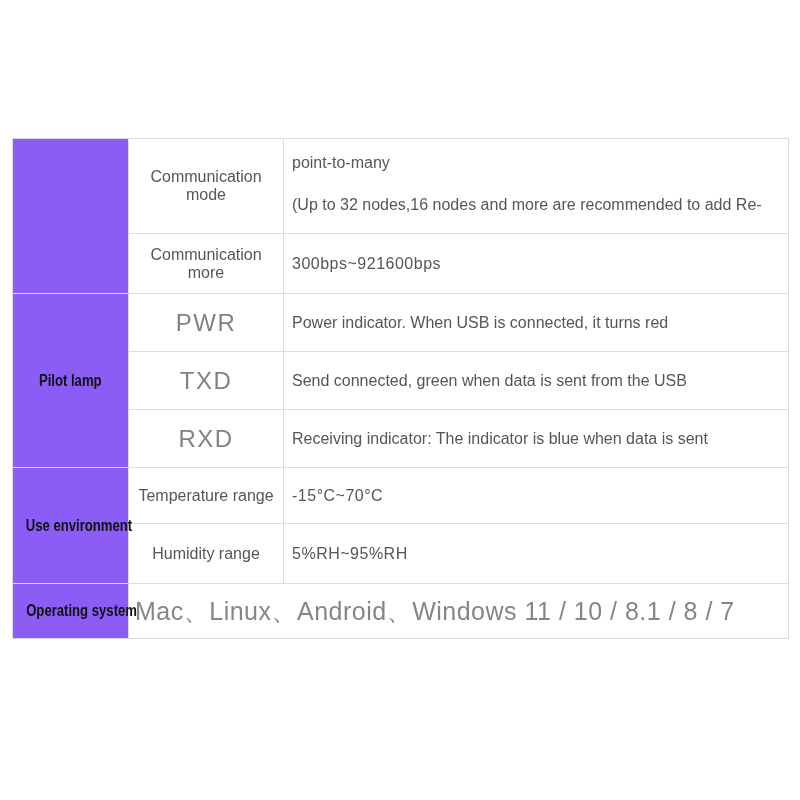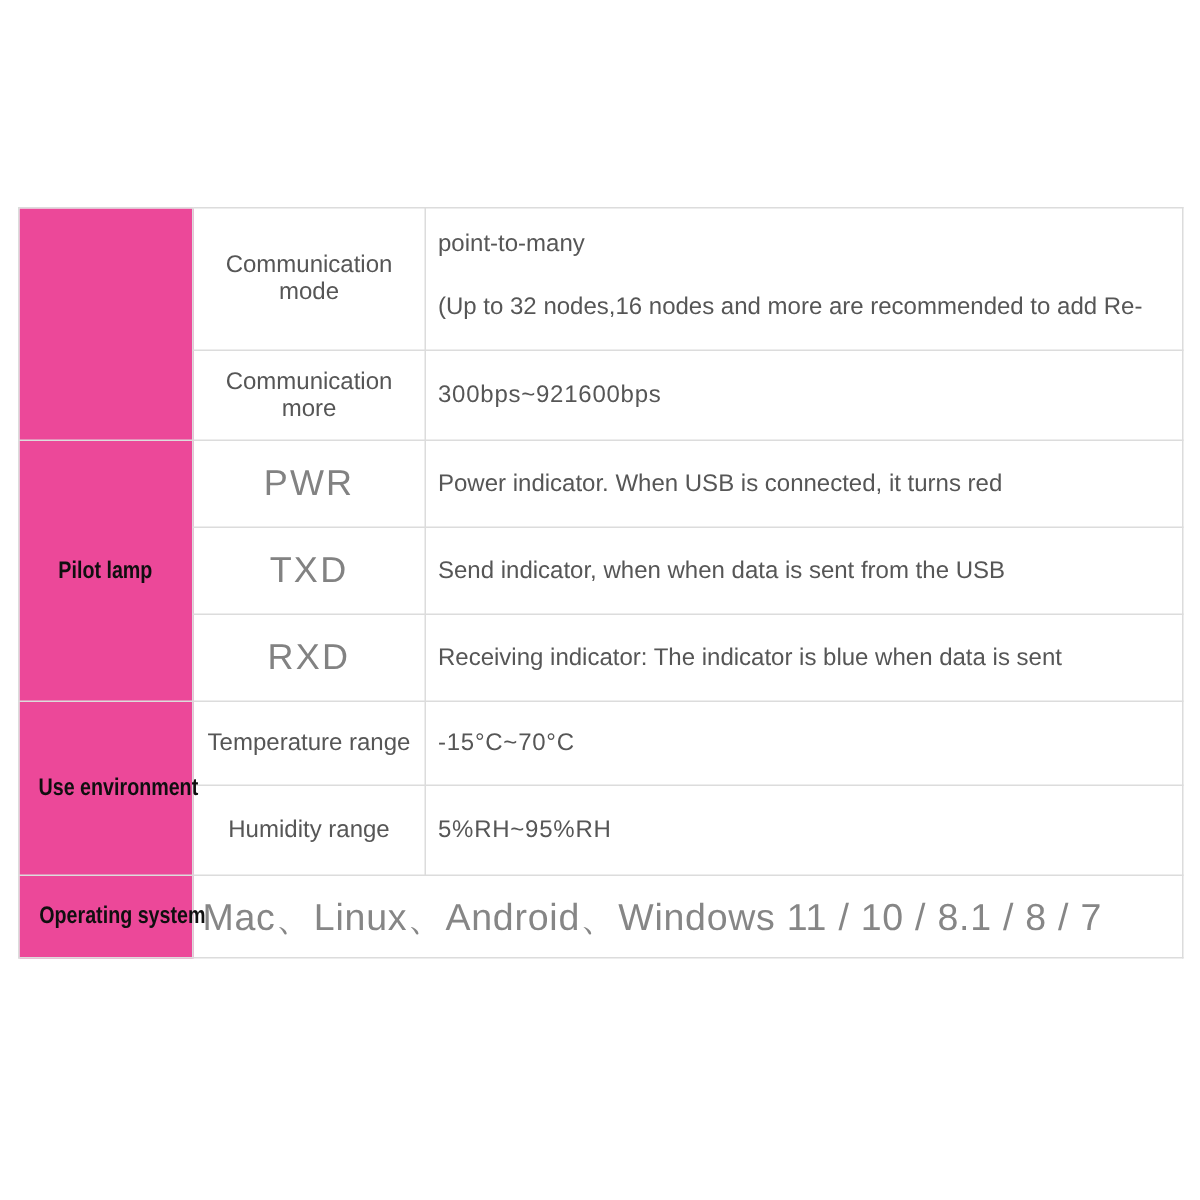--- a/index.html
+++ b/index.html
@@ -30,21 +30,21 @@
     vertical-align: middle;
     box-sizing: border-box;
   }
   
   col.c1 { width: 116px; }
   col.c2 { width: 155px; }
   col.c3 { width: 505px; }
 
   
   td.rowhead {
-    background: #ec4899;
+    background: #8b5cf6;
     text-align: center;
     margin-left: 32px;
   }
   .hdr {
     display: inline-block;
     font-weight: 700;
     font-size: 16px;
     color: #0f0f0f;
     white-space: nowrap;
     transform: scaleX(0.82);
@@ -125,21 +125,21 @@
       <td class="label">
         <span class="big">PWR</span>
       </td>
       <td class="value">Power indicator. When USB is connected, it turns red</td>
     </tr>
 
     <tr style="height:58px;">
       <td class="label">
         <span class="big">TXD</span>
       </td>
-      <td class="value">Send indicator, when when data is sent from the USB</td>
+      <td class="value">Send connected, green when data is sent from the USB</td>
     </tr>
 
     <tr style="height:58px;">
       <td class="label">
         <span class="big">RXD</span>
       </td>
       <td class="value">Receiving indicator: The indicator is blue when data is sent</td>
     </tr>
 
     <tr style="height:56px;">

